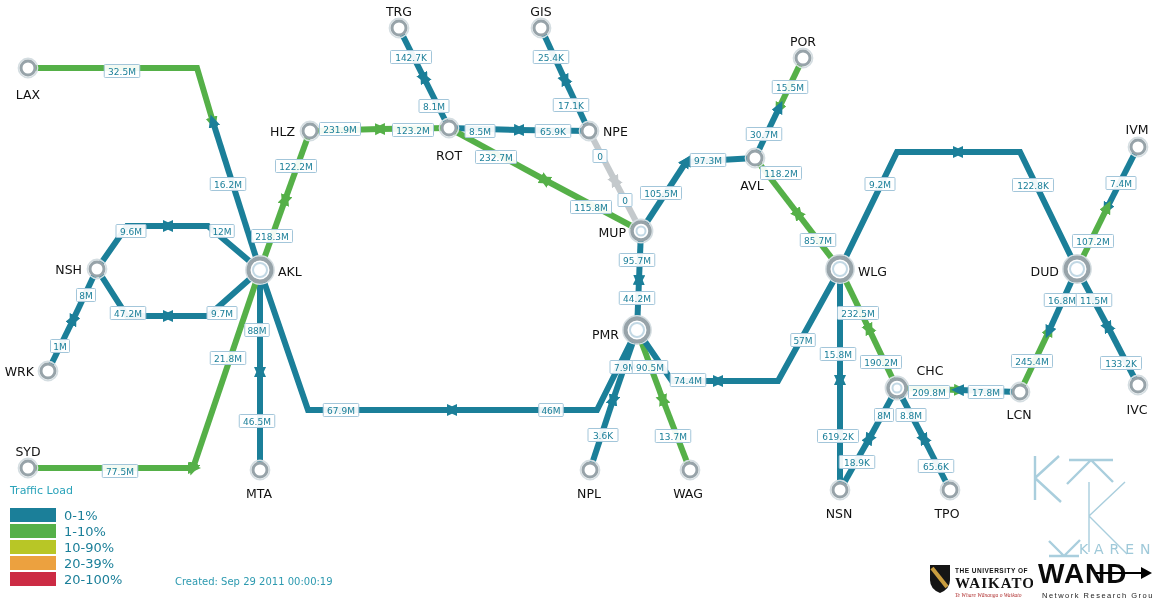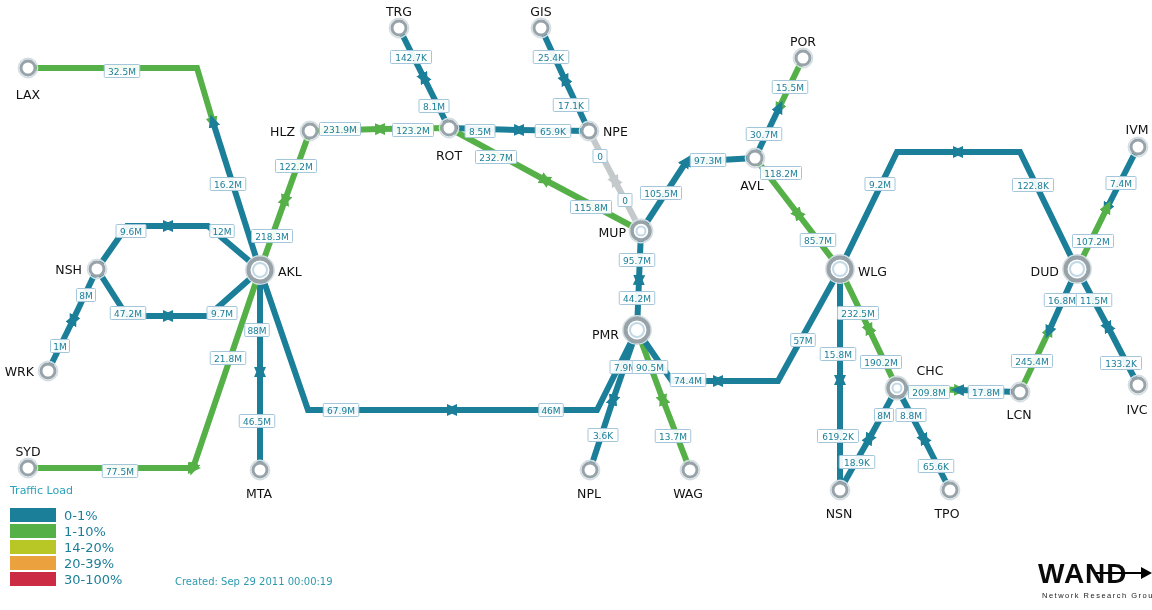--- a/index.html
+++ b/index.html
@@ -487,36 +487,58 @@
         <div class="lrow">
           <span class="sw" style="background: rgb(27, 127, 153);"></span>
           <span class="lt" style="color: rgb(27, 127, 153);">0-1%</span>
         </div>
         <div class="lrow">
           <span class="sw" style="background: rgb(85, 176, 72);"></span>
           <span class="lt" style="color: rgb(27, 127, 153); text-align: right;">1-10%</span>
         </div>
         <div class="lrow">
           <span class="sw" style="background: rgb(184, 198, 38);"></span>
-          <span class="lt" style="color: rgb(27, 127, 153);">14-20%</span>
+          <span class="lt" style="color: rgb(27, 127, 153);">10-90%</span>
         </div>
         <div class="lrow">
           <span class="sw" style="background: rgb(236, 161, 63);"></span>
           <span class="lt" style="color: rgb(27, 127, 153);">20-39%</span>
         </div>
         <div class="lrow">
           <span class="sw" style="background: rgb(204, 43, 68);"></span>
-          <span class="lt" style="color: rgb(27, 127, 153);">30-100%</span>
+          <span class="lt" style="color: rgb(27, 127, 153);">20-100%</span>
         </div>
       </div>
   </div>
 
   <div class="created" style="color: rgb(45, 154, 176);">Created: Sep 29 2011 00:00:19</div>
 
-
+  <div class="karen-logo">
+    <svg width="145" height="112">
+      <g stroke="#a9cedd" stroke-width="2.4" fill="none">
+        <path d="M30,52 V8 M30,30 L54,8 M30,30 L56,54"></path>
+        <path d="M0,44 V0 M0,22 L22,0 M0,22 L24,46" transform="translate(108,12) rotate(90)"></path>
+        <path d="M0,30 V0 M0,15 L15,0 M0,15 L16,31" transform="translate(44,108) rotate(-90)"></path>
+        <path d="M0,70 V0 M0,34 L36,0 M0,34 L38,72" stroke-width="1.4" transform="translate(84,34)"></path>
+      </g>
+      <text class="karen-text" x="74" y="106">KAREN</text>
+    </svg>
+  </div>
+
+  <div class="waikato-logo">
+    <svg width="105" height="40">
+      <g>
+        <path d="M2,3 h20 v15 q0,9 -10,13 q-10,-4 -10,-13 z" fill="#151515"></path>
+        <path d="M4,6 L19,25" stroke="#c99d3f" stroke-width="4"></path>
+      </g>
+      <text x="27" y="11" class="wk1">THE UNIVERSITY OF</text>
+      <text x="27" y="26" class="wk2">WAIKATO</text>
+      <text x="27" y="35" class="wk3">Te Whare Wānanga o Waikato</text>
+    </svg>
+  </div>
 
   <div class="wand-logo">
     <svg width="115" height="45">
       <text x="0" y="25" class="wand-text">WAND</text>
       <g>
         <line x1="58" y1="15" x2="103" y2="15" stroke="#000" stroke-width="2.2"></line>
         <path d="M103,9 L114,15 L103,21 Z" fill="#000"></path>
       </g>
       <text x="4" y="40" class="wand-sub">Network Research Group</text>
     </svg>

